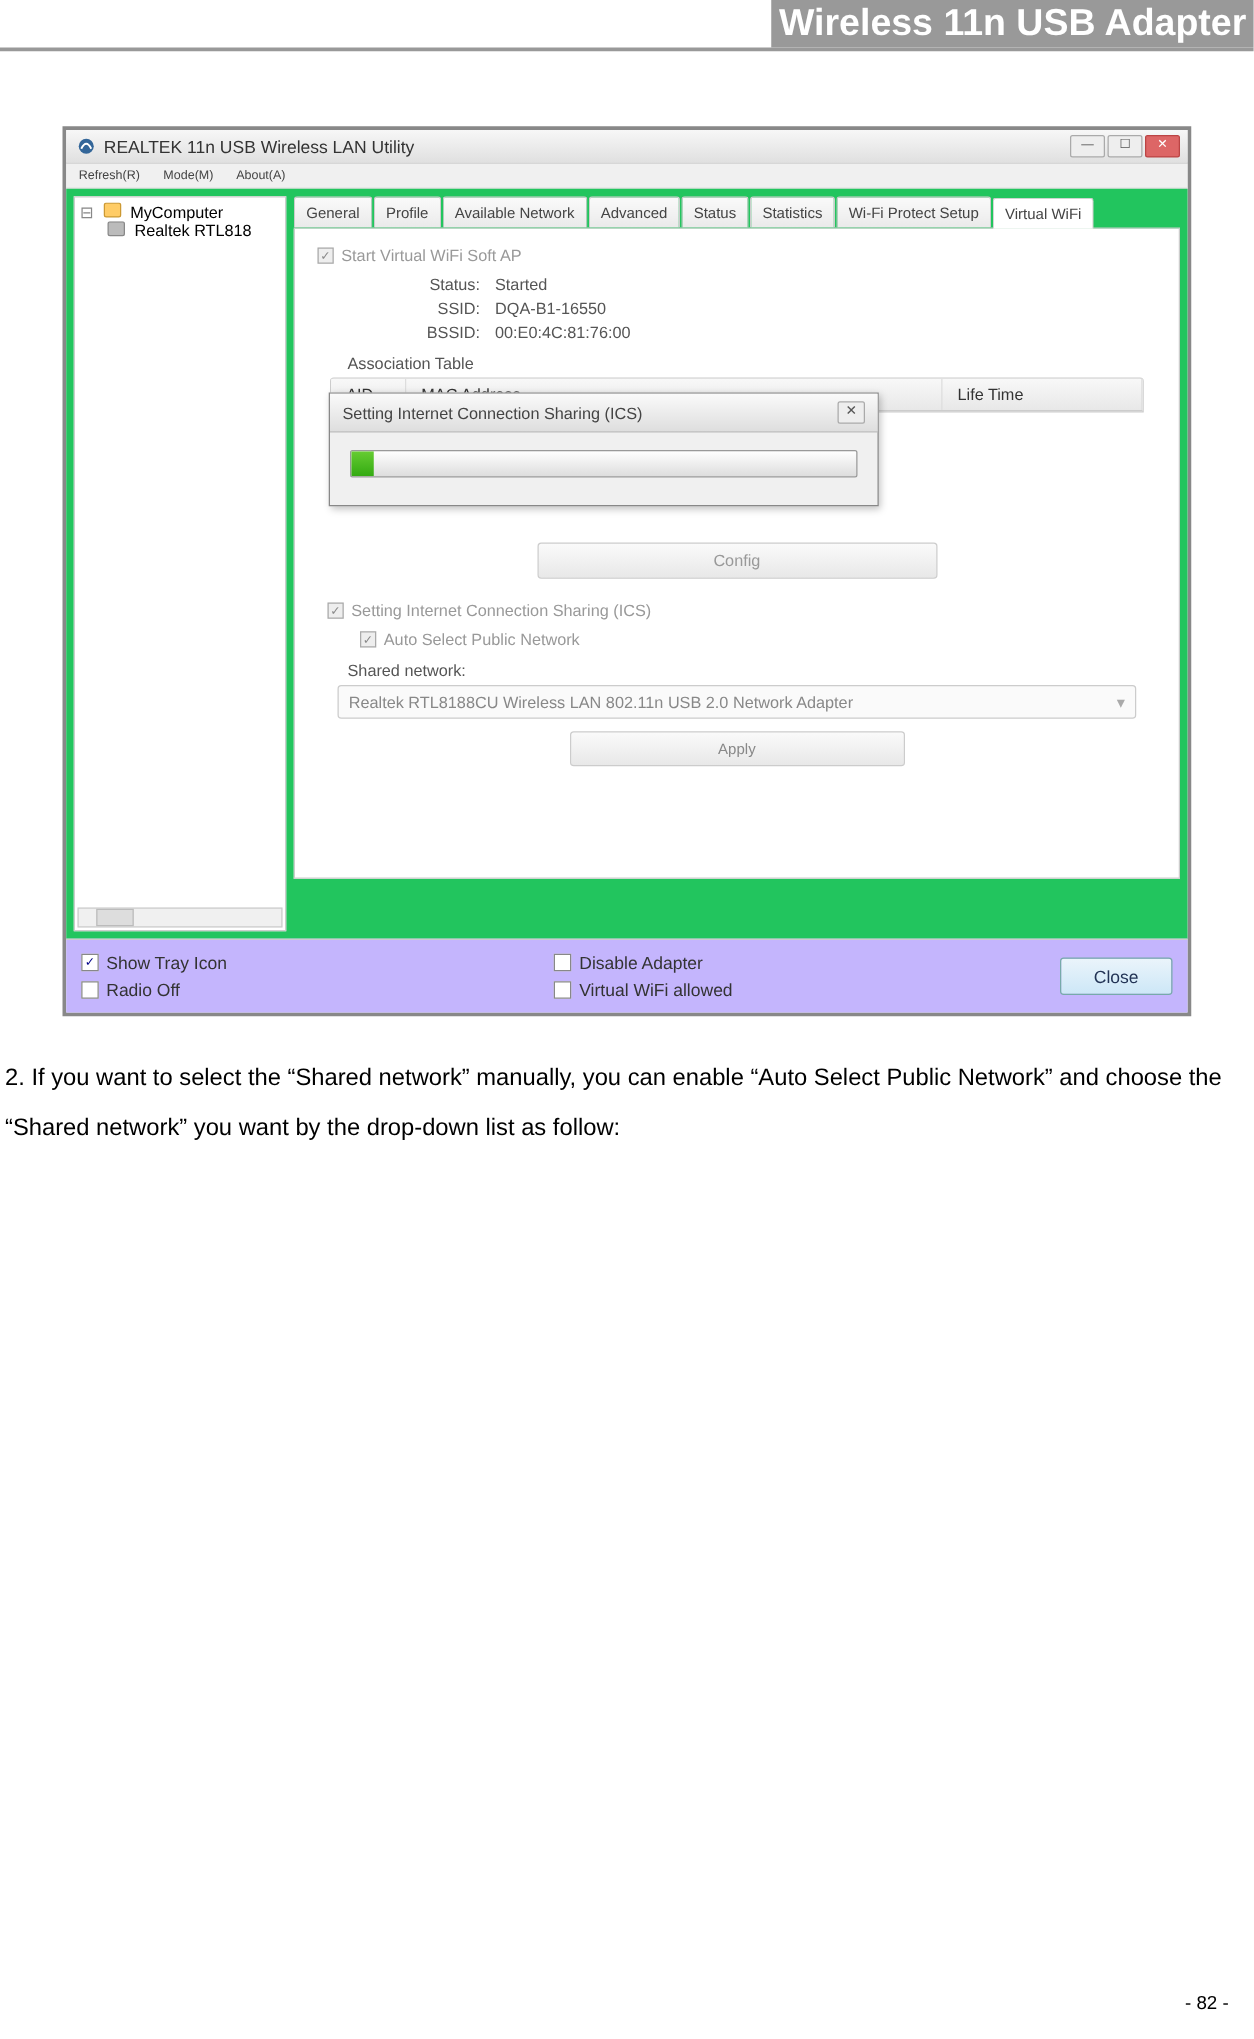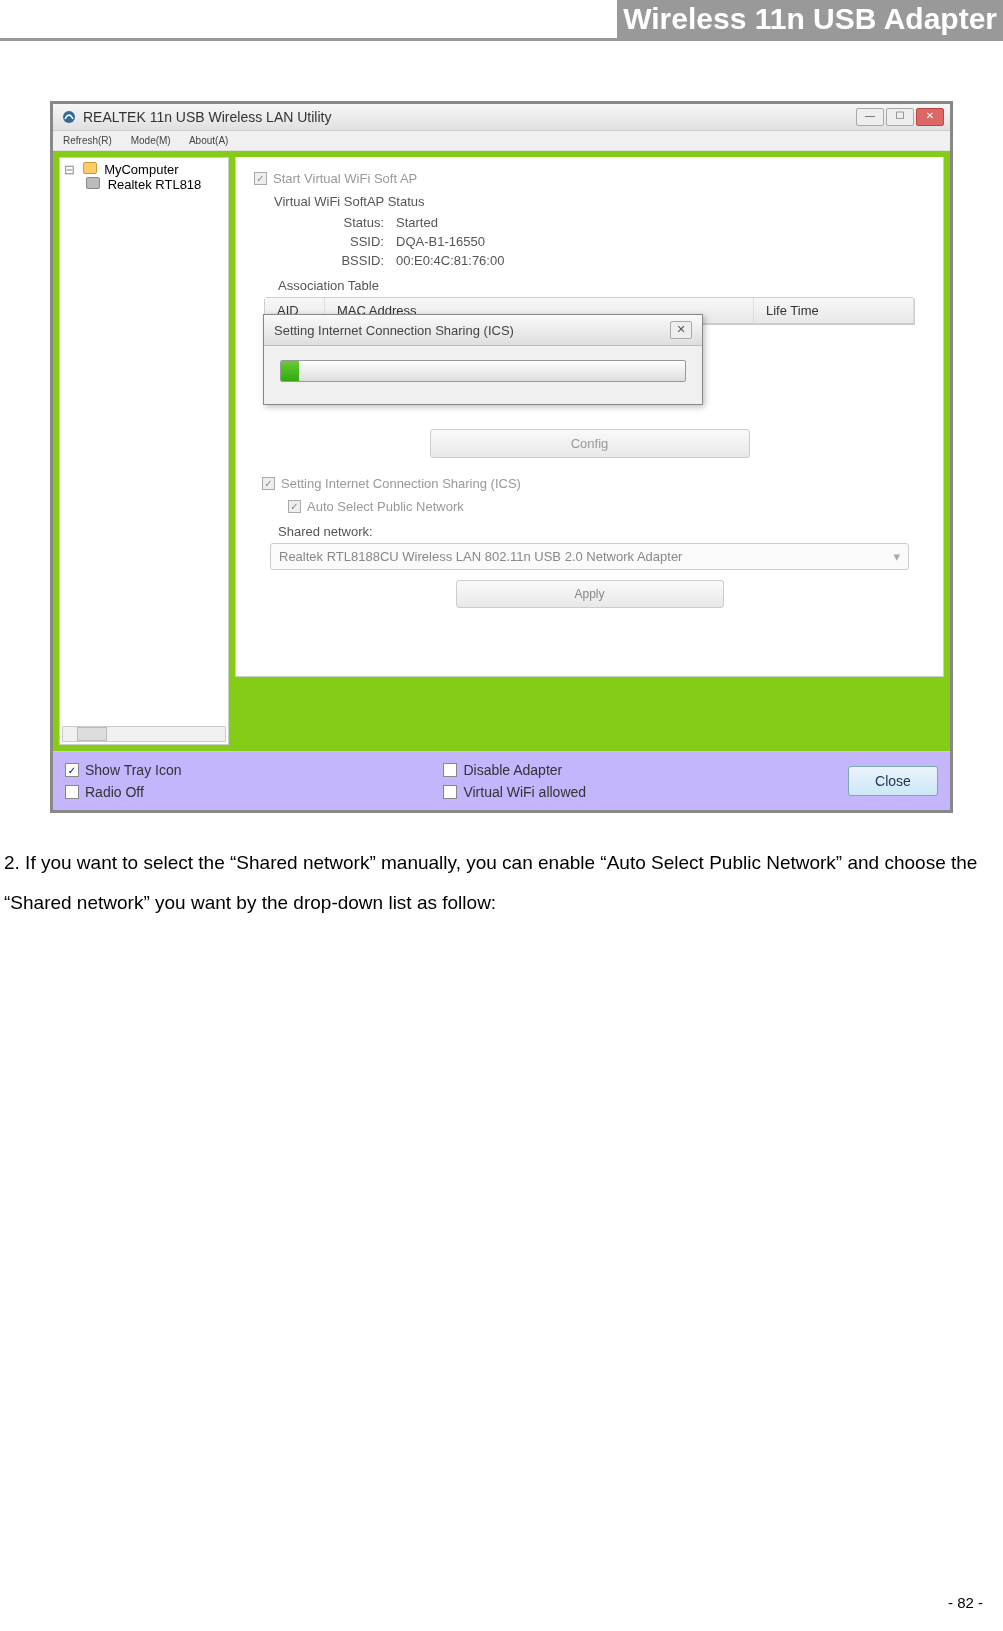--- a/index.html
+++ b/index.html
@@ -14,21 +14,21 @@
 .titlebar { background: linear-gradient(#f7f7f7, #e0e0e0); border-bottom: 1px solid #ccc; padding: 5px 8px; display: flex; align-items: center; font-size: 14px; color: #333; position: relative; }
 .titlebar .icon { width: 16px; height: 16px; margin-right: 6px; display: inline-block; }
 .titlebar .icon svg { width: 16px; height: 16px; }
 .win-buttons { position: absolute; right: 6px; top: 4px; display: flex; gap: 2px; }
 .win-btn { width: 28px; height: 18px; border: 1px solid #aaa; background: #eee; border-radius: 2px; font-size: 10px; line-height: 14px; text-align: center; color: #555; }
 .win-btn.close { background: #d66; color: #fff; border-color: #b44; }
 
 .menubar { background: #f0f0f0; padding: 4px 10px; font-size: 10px; border-bottom: 1px solid #ddd; }
 .menubar span { margin-right: 16px; color: #444; }
 
-.body-area { display: flex; background: #84cc16; height: 600px; }
+.body-area { display: flex; background: #22c55e; height: 600px; }
 .tree-pane { width: 170px; border: 1px solid #ccc; background: #fff; margin: 6px; font-size: 13px; padding: 4px; position: relative; }
 .tree-pane .node { white-space: nowrap; overflow: hidden; }
 .tree-pane .node .exp { color: #888; margin-right: 4px; }
 .tree-pane .child { padding-left: 22px; }
 .tree-pane .icon-pc, .tree-pane .icon-adapter { display: inline-block; width: 14px; height: 12px; margin-right: 4px; }
 .tree-pane .icon-pc { background: #fc6; border: 1px solid #c93; border-radius: 2px; }
 .tree-pane .icon-adapter { background: #bbb; border: 1px solid #888; border-radius: 2px; }
 .tree-pane .hscroll { position: absolute; bottom: 2px; left: 2px; right: 2px; height: 16px; border: 1px solid #ccc; background: #f0f0f0; }
 .tree-pane .hscroll .thumb { position: absolute; left: 14px; top: 0; width: 30px; height: 100%; background: #ddd; border: 1px solid #bbb; }
 
@@ -120,29 +120,38 @@
       <div class="node child">
         <span class="icon-adapter"></span>
         <span>Realtek RTL818</span>
       </div>
       <div class="hscroll">
             <div class="thumb"></div>
           </div>
     </div>
 
     <div class="content-pane">
+      <div class="tabs">
+        <div class="tab">General</div>
+        <div class="tab">Profile</div>
+        <div class="tab">Available Network</div>
+        <div class="tab">Advanced</div>
+        <div class="tab">Status</div>
+        <div class="tab">Statistics</div>
+        <div class="tab">Wi-Fi Protect Setup</div>
+        <div class="tab active">Virtual WiFi</div>
+      </div>
 
       <div class="tab-body">
 
         <div class="checkbox-row disabled">
           <span class="cb checked"></span>
           <span>Start Virtual WiFi Soft AP</span>
         </div>
 
-        <div class="sub-heading">Virtual WiFi SoftAP Status</div>
 
         <div class="status-grid">
           <div>
                 <span class="label">Status:</span>
                 <span>Started</span>
               </div>
           <div>
                 <span class="label">SSID:</span>
                 <span>DQA-B1-16550</span>
               </div>

